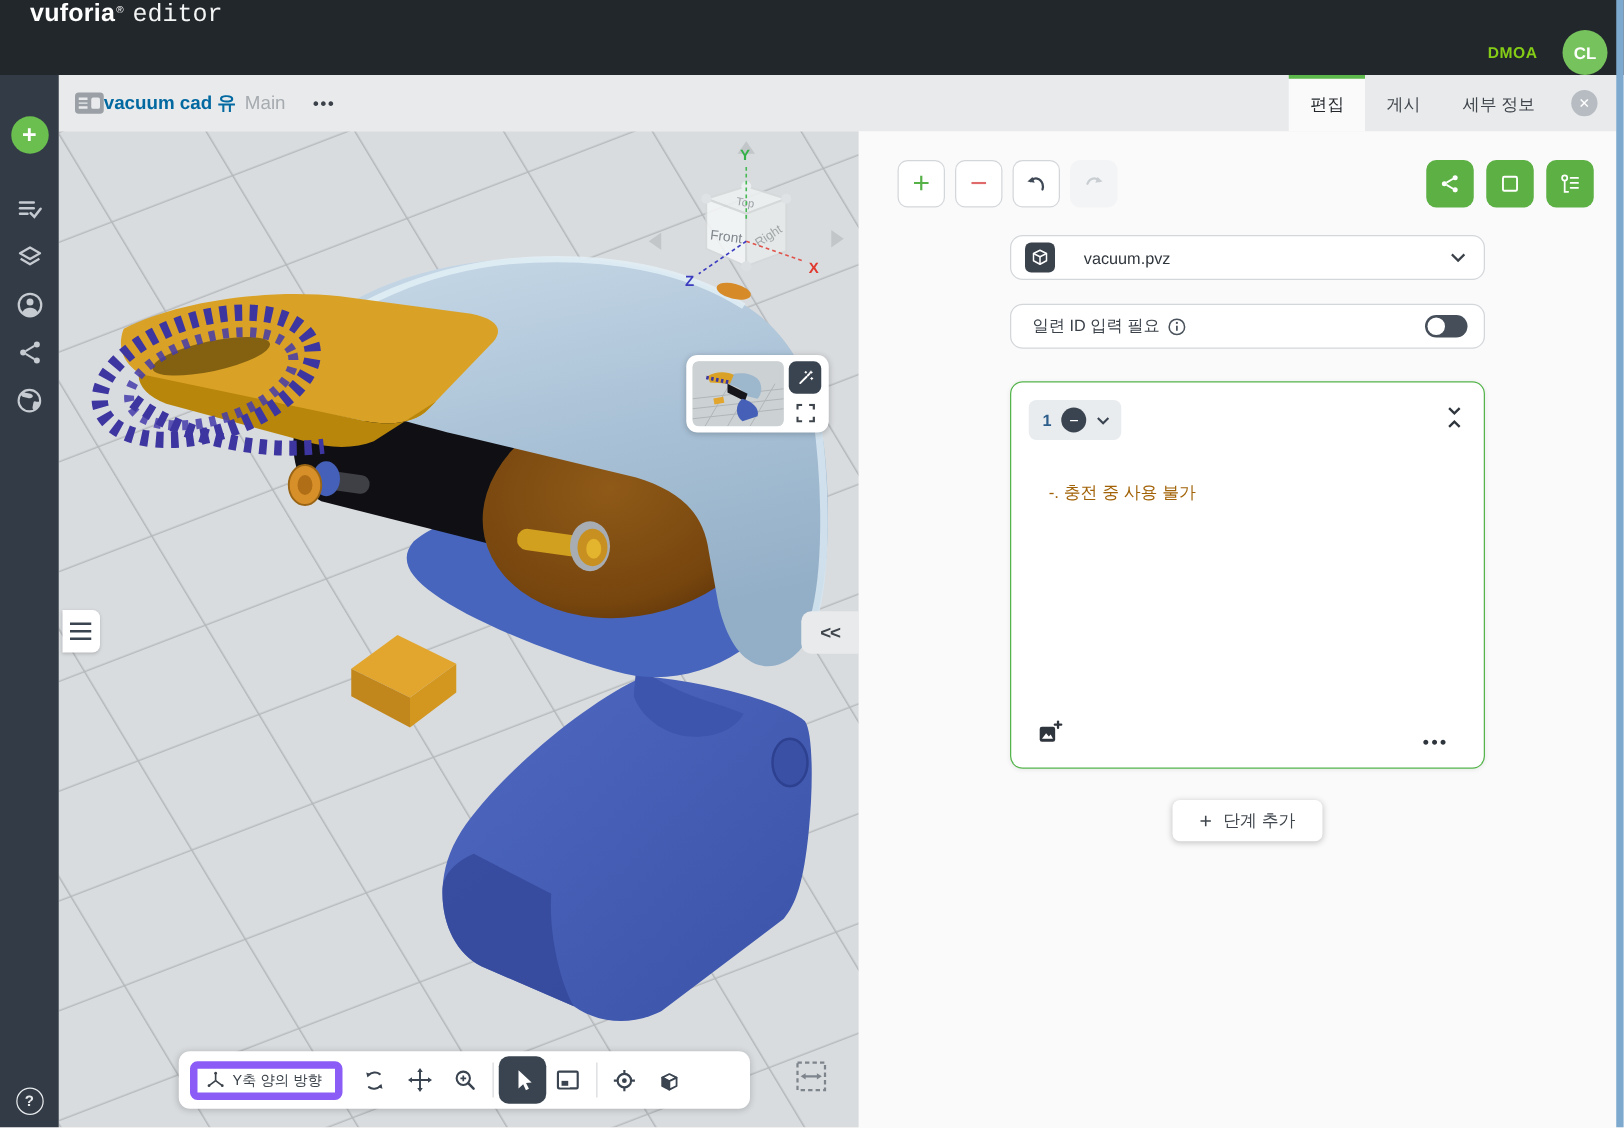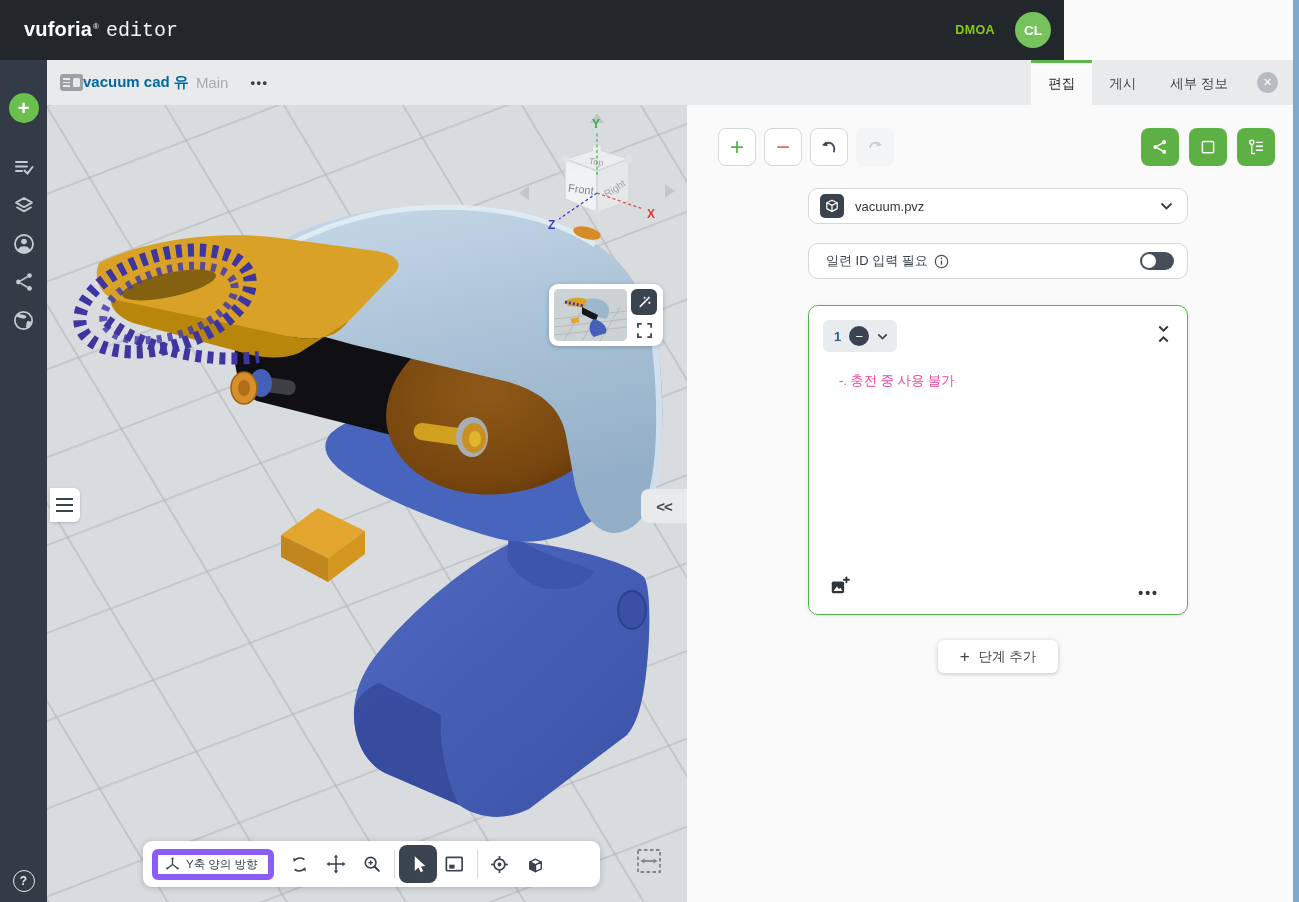--- a/index.html
+++ b/index.html
@@ -3,22 +3,22 @@
 <meta charset="utf-8">
 <style>
   * { box-sizing: border-box; }
   html,body { margin:0; padding:0; }
   body {
     width:1299px; height:902px; position:relative; overflow:hidden;
     background:#fafafa; font-family:"Liberation Sans","DejaVu Sans",sans-serif;
     -webkit-font-smoothing:antialiased;
   }
   
-  .topbar { position:absolute; top:0; left:0; width:1064px; height:60px; background:#22272c;
-    display:flex; align-items:center; z-index:30;}
+  .topbar { position:absolute; top:0; left:0; width:1299px; height:60px; background:#22272c;
+    display:flex; z-index:30;flex-direction:column;}
   .logo { margin-left:24px; color:#fff; font-size:20px; display:flex; align-items:baseline; }
   .logo .primary { font-weight:700; letter-spacing:.2px; }
   .logo .reg { font-size:8px; vertical-align:top; margin-left:1px; position:relative; top:-7px; }
   .logo .secondary { font-weight:400; margin-left:7px; opacity:.95;font-family:Liberation Mono, monospace; }
   .topbar-right { margin-left:auto; display:flex; align-items:center; margin-right:13px; }
   .org-label { color:#84cc16; font-size:12.5px; font-weight:700; letter-spacing:.4px; margin-right:20px; }
   .avatar { width:36px; height:36px; border-radius:50%; background:#76c25c; color:#fff;
     font-size:13.5px; font-weight:700; display:flex; align-items:center; justify-content:center; cursor:pointer; }
   
   .sidebar { position:absolute; top:60px; left:0; width:47px; height:842px; background:#333b46;
@@ -90,40 +90,40 @@
   .act-btn.add { color:#56b148; font-size:24px; font-weight:400; }
   .act-btn.remove { color:#e06a6a; font-size:24px; }
   .act-btn.disabled { background:#f3f4f6; border:none; cursor:default; }
   .green-row { position:absolute; top:23px; right:18px; display:flex; gap:10px; }
   .green-btn { width:38px; height:38px; border-radius:8px; background:#5cb044; border:none;
     display:flex; align-items:center; justify-content:center; cursor:pointer; }
   .select-row { position:absolute; top:83px; left:121px; width:380px; height:36px; background:#fff;
     border:1px solid #d3d7da; border-radius:10px; display:flex; align-items:center; cursor:pointer; }
   .select-icon { width:24px; height:24px; border-radius:5px; background:#3a424c; margin-left:11px;
     display:flex; align-items:center; justify-content:center; }
-  .select-label { font-size:13px; color:#30363d; margin-left:11px; }
+  .select-label { font-size:13px; color:#30363d; margin-left:23px; }
   .select-chevron { margin-left:auto; margin-right:14px; display:flex; }
   .serial-row { position:absolute; top:138px; left:121px; width:380px; height:36px; background:#fff;
     border:1px solid #d3d7da; border-radius:10px; display:flex; align-items:center; }
   .serial-label { font-size:13px; color:#3a4149; margin-left:17px; }
   .info-ic { margin-left:6px; display:flex; cursor:pointer; }
   .toggle { margin-left:auto; margin-right:13px; width:34px; height:18px; border-radius:9px; background:#454e59;
     position:relative; cursor:pointer; border:none; }
   .toggle .knob { position:absolute; left:2px; top:2px; width:14px; height:14px; border-radius:50%; background:#fff; }
   
   .step-card { position:absolute; top:200px; left:121px; width:380px; height:310px; background:#fff;
     border:1.5px solid #55b54c; border-radius:10px; box-shadow:0 1px 4px rgba(0,0,0,.08); }
   .step-pill { position:absolute; left:14px; top:14px; height:32px; padding:0 9px 0 11px; background:#e9ecef;
     border-radius:6px; display:flex; align-items:center; gap:8px; cursor:pointer; border:none; }
   .step-num { font-size:13px; font-weight:700; color:#2e5e8c; }
   .step-minus { width:20px; height:20px; border-radius:50%; background:#3a4450; color:#fff; display:flex;
     align-items:center; justify-content:center; font-size:13px; line-height:1; }
   .step-collapse { position:absolute; right:14px; top:16px; background:none; border:none; cursor:pointer; padding:2px; }
-  .step-text { position:absolute; left:30px; top:65px; width:336px; font-size:13.5px; color:#ec4899;
-    line-height:1.55; cursor:text;font-family:Liberation Serif, serif; }
+  .step-text { position:absolute; left:30px; top:78px; width:336px; font-size:13.5px; color:#a16207;
+    line-height:1.55; cursor:text; }
   .step-img-btn { position:absolute; left:20px; bottom:14px; background:none; border:none; cursor:pointer; padding:0; }
   .step-more { position:absolute; right:22px; bottom:12px; background:none; border:none; cursor:pointer;
     font-size:14px; letter-spacing:2px; color:#2f353c; font-weight:700; }
   .add-step-btn { position:absolute; top:535px; left:251px; width:120px; height:33px; background:#fff;
     border:none; border-radius:6px; box-shadow:0 1px 5px rgba(0,0,0,.22); display:flex; align-items:center;
     justify-content:center; gap:9px; cursor:pointer; }
   .add-step-btn .plus { font-size:17px; color:#3f454c; font-weight:400; }
   .add-step-btn .lbl { font-size:13.5px; color:#3f454c; }
   
   .win-edge { position:absolute; top:0; right:0; width:6px; height:902px; background:#7ea9cf; z-index:40; }

